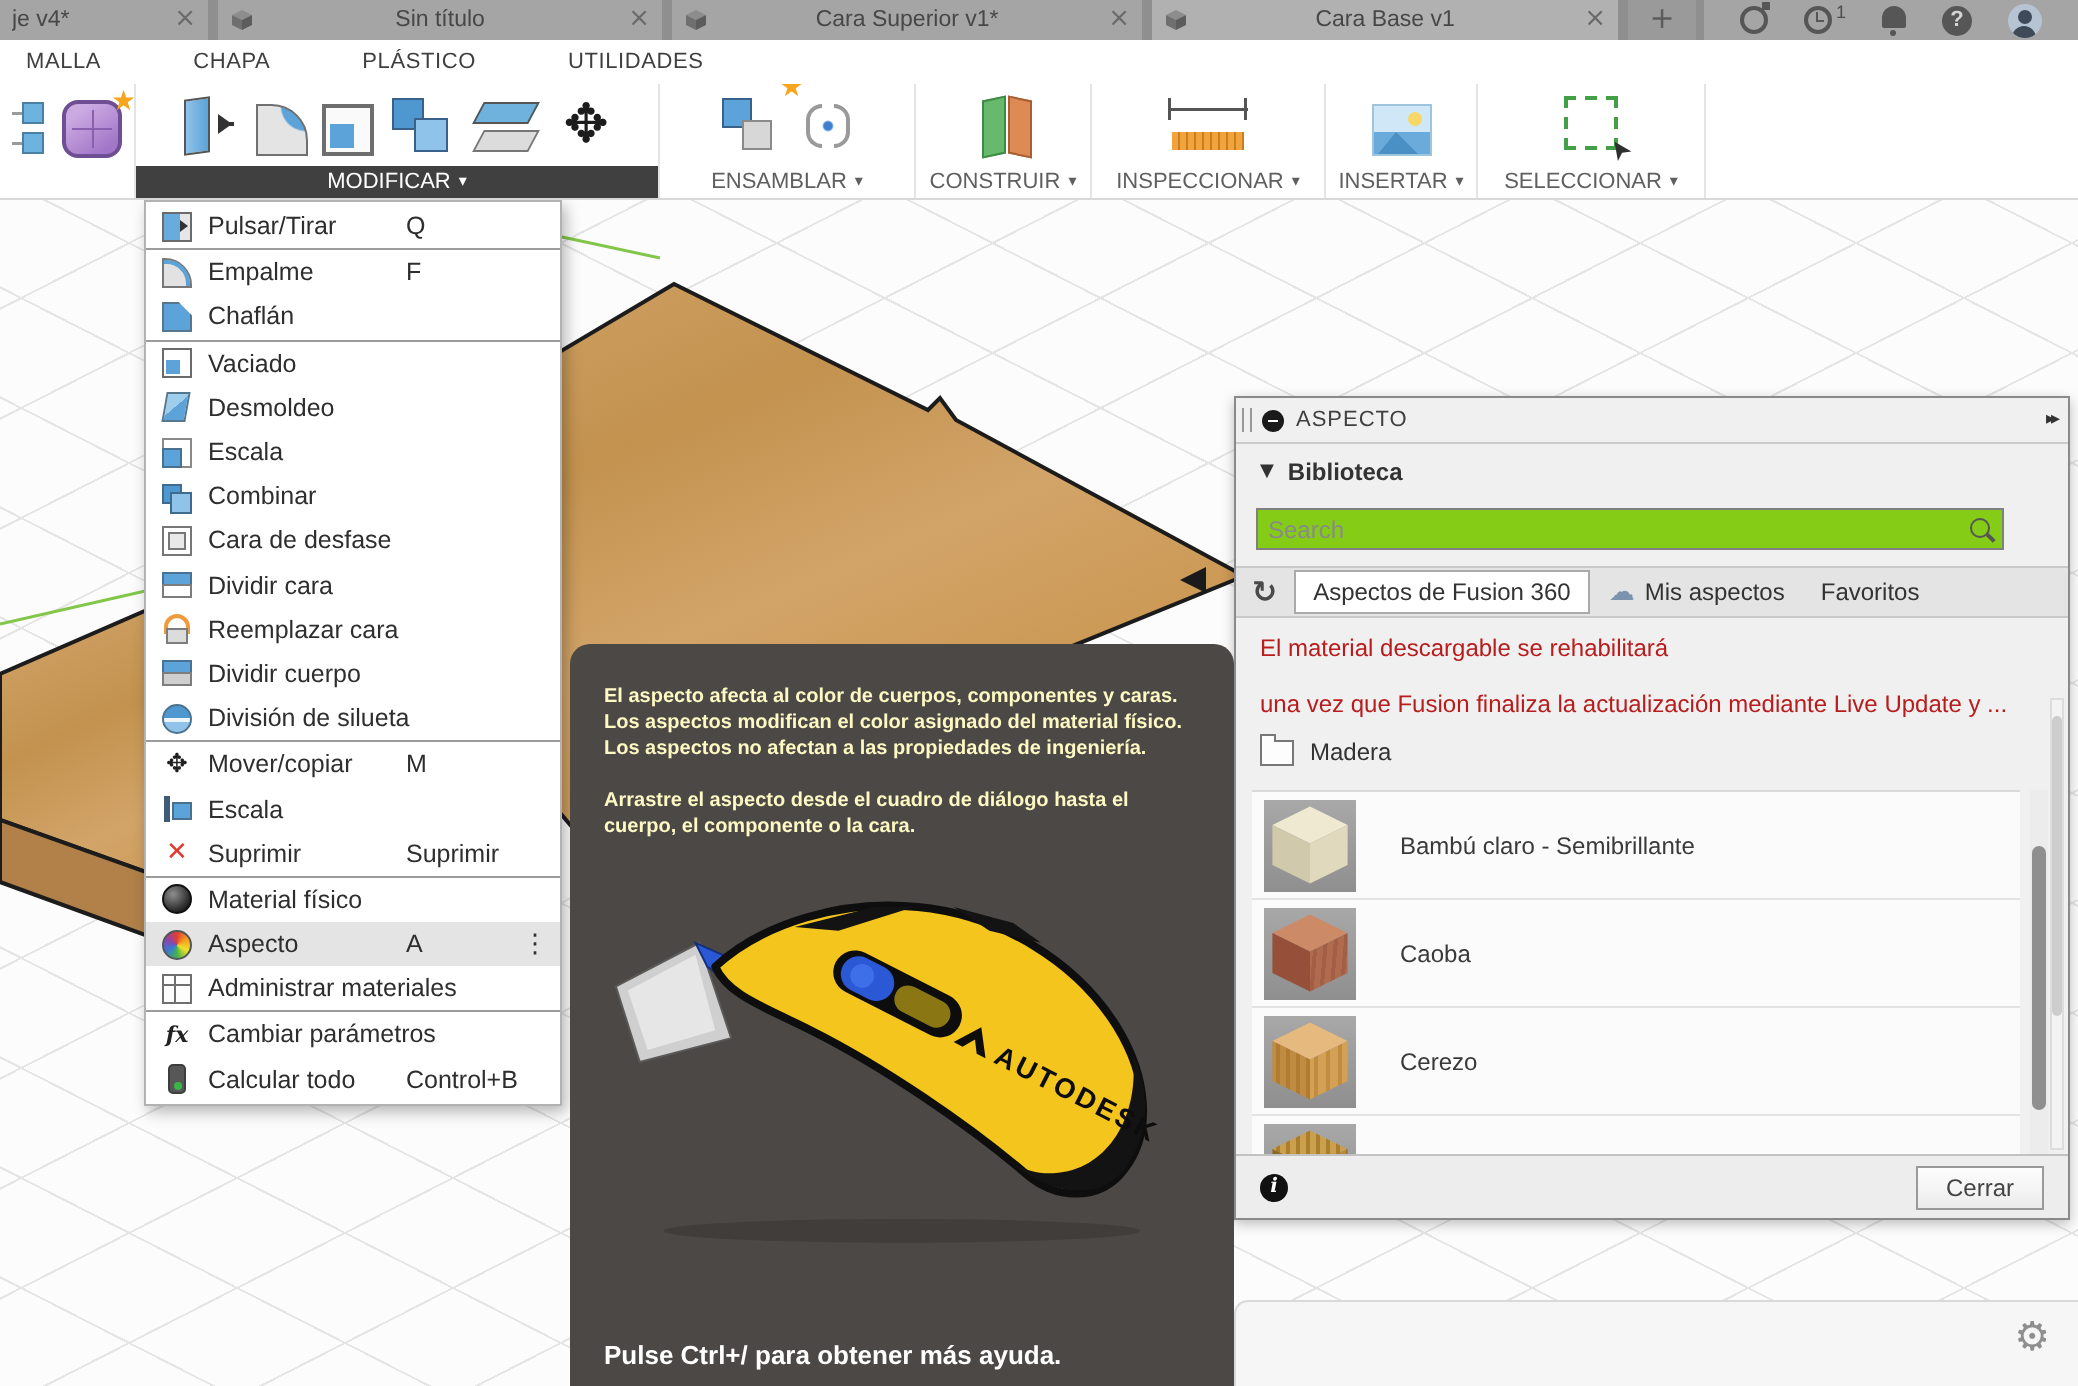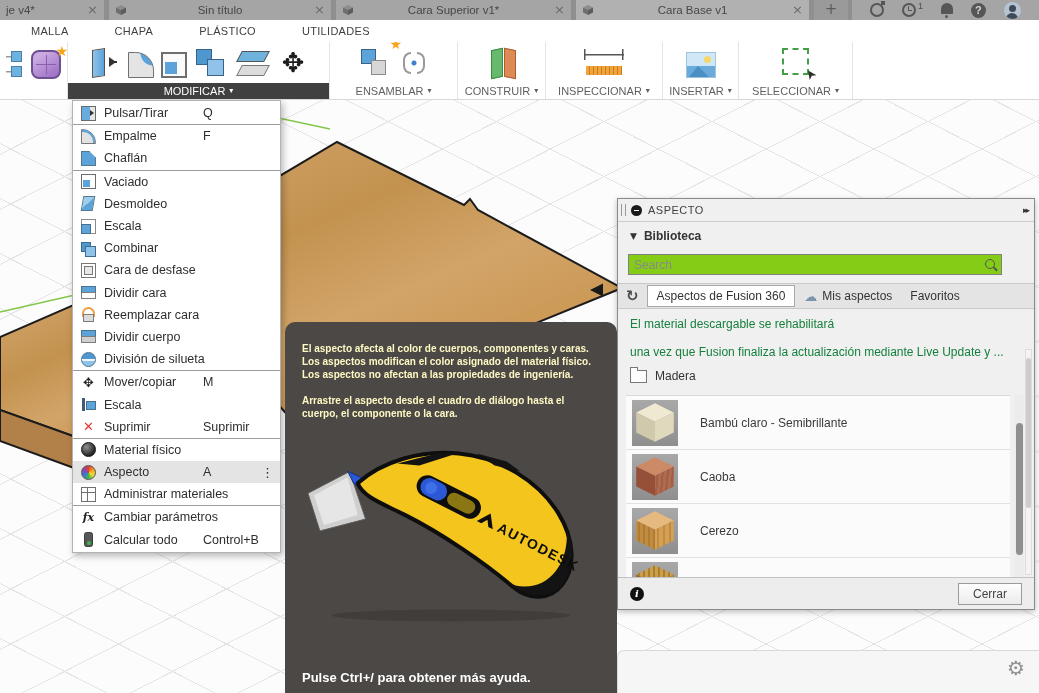--- a/index.html
+++ b/index.html
@@ -29,21 +29,21 @@
   .act-bell{position:relative;width:12px;height:11px;background:#565656;border-radius:6px 6px 1px 1px;margin-bottom:3px;}
   .act-bell::after{content:"";position:absolute;left:4.5px;bottom:-3.5px;width:3px;height:3px;border-radius:50%;background:#565656;}
   .act-help{width:15px;height:15px;border-radius:50%;background:#565656;color:#d4d4d4;
             font-size:11px;font-weight:bold;line-height:15px;text-align:center;}
   .act-avatar{position:relative;width:17px;height:17px;border-radius:50%;background:#b6c3d3;overflow:hidden;}
   .act-avatar::before{content:"";position:absolute;left:5px;top:3px;width:7px;height:7px;border-radius:50%;background:#3f4a59;}
   .act-avatar::after{content:"";position:absolute;left:2.5px;top:11px;width:12px;height:8px;border-radius:6px 6px 0 0;background:#3f4a59;}
 
   
   .menubar{position:absolute;left:0;top:20px;width:100%;height:22px;background:#fff;display:flex;
-           align-items:center;padding-left:31px;box-sizing:border-box;z-index:9;}
+           align-items:center;padding-left:13px;box-sizing:border-box;z-index:9;}
   .mbitem{font-size:11px;color:#3f3f3f;letter-spacing:.3px;margin-right:46px;cursor:pointer;white-space:nowrap;}
 
   
   .toolbar{position:absolute;left:0;top:42px;width:100%;height:58px;background:#fff;
            border-bottom:1px solid #d8d8d8;display:flex;box-sizing:border-box;z-index:9;}
   .tgroup{position:relative;height:100%;border-right:1px solid #e4e4e4;display:flex;flex-direction:column;box-sizing:border-box;}
   .ticons{flex:1;display:flex;align-items:center;justify-content:center;gap:7px;overflow:hidden;}
   .tlabel{height:16px;display:flex;align-items:center;justify-content:center;gap:4px;
           font-size:11px;color:#5f5f5f;cursor:pointer;white-space:nowrap;}
   .tgroup.active .tlabel{background:#404040;color:#fff;}
@@ -169,21 +169,21 @@
      font-size:12px;padding:0 40px 0 5px;color:#333;font-family:"Liberation Sans",sans-serif;outline:none;}
   .searchwrap input::placeholder{color:#8a8a8a;}
   .mag{position:absolute;right:7px;top:5px;width:8px;height:8px;border:1.5px solid #555;border-radius:50%;cursor:pointer;}
   .mag::after{content:"";position:absolute;left:7px;top:8px;width:5px;height:1.5px;background:#555;transform:rotate(45deg);}
   .ptabs{position:absolute;left:0;right:0;top:84px;height:26px;background:#e4e4e4;border-top:1px solid #c9c9c9;
          border-bottom:1px solid #c9c9c9;display:flex;align-items:center;padding-left:8px;box-sizing:border-box;}
   .prefresh{font-size:15px;font-weight:bold;color:#4a4a4a;margin-right:8px;cursor:pointer;}
   .ptab{display:flex;align-items:center;gap:5px;font-size:12px;color:#333;padding:0 9px;height:22px;cursor:pointer;white-space:nowrap;}
   .ptab.active{background:#fff;border:1px solid #aaa;box-sizing:border-box;}
   .cloud{font-size:13px;color:#7b93ad;}
-  .pnotice{position:absolute;left:12px;font-size:12px;color:#15803d;white-space:nowrap;}
+  .pnotice{position:absolute;left:12px;font-size:12px;color:#b91c1c;white-space:nowrap;}
   .pcat{position:absolute;left:12px;top:170px;display:flex;align-items:center;gap:8px;cursor:pointer;}
   .folder{position:relative;width:15px;height:11px;border:1px solid #777;background:#fdfdfd;}
   .folder::before{content:"";position:absolute;left:-1px;top:-4px;width:6px;height:3px;border:1px solid #777;border-bottom:none;background:#fdfdfd;}
   .pcat span.cname{font-size:12px;color:#333;}
   .matlist{position:absolute;left:8px;right:24px;top:196px;height:184px;background:#fbfbfb;border-top:1px solid #d9d9d9;overflow:hidden;}
   .matrow{display:flex;align-items:center;height:53px;border-bottom:1px solid #e2e2e2;padding-left:6px;cursor:pointer;}
   .matname{font-size:12px;color:#3a3a3a;margin-left:22px;}
   .thumb{position:relative;width:46px;height:46px;flex:0 0 46px;background:linear-gradient(#a8a8a8,#8f8f8f);}
   .face{position:absolute;inset:3px;}
   .ftop{clip-path:polygon(50% 2%,97% 25%,50% 48%,3% 25%);}

